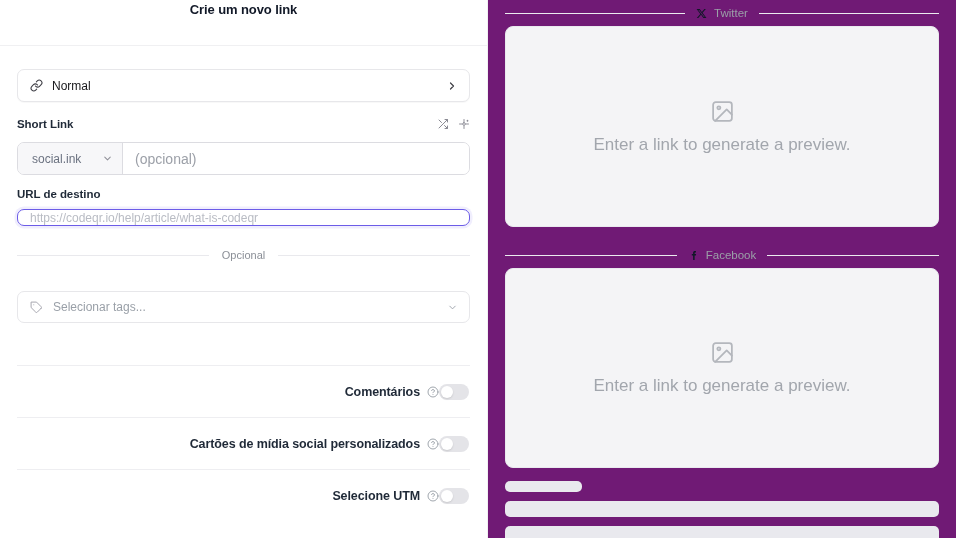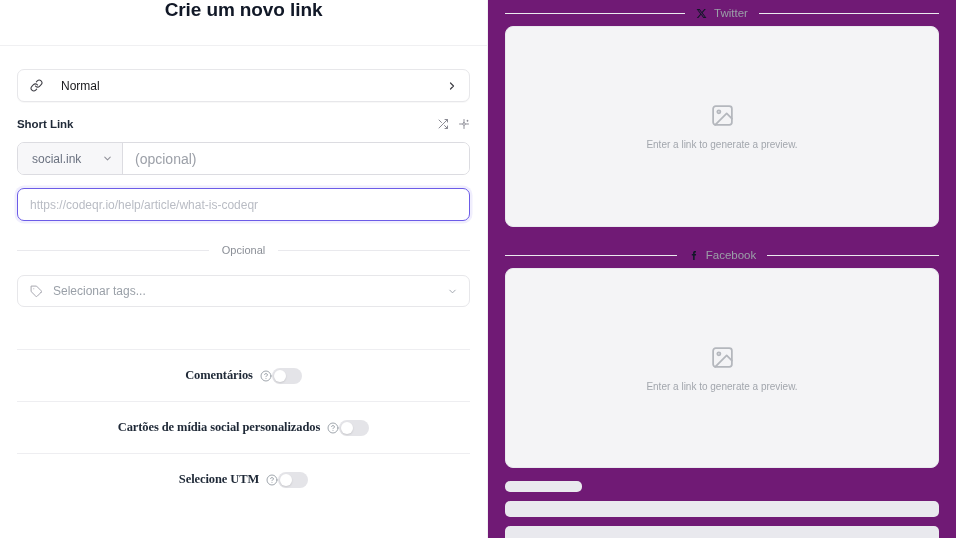--- a/index.html
+++ b/index.html
@@ -30,21 +30,21 @@
   .modal-header {
     height: 46px;
     display: flex;
     align-items: flex-start;
     justify-content: center;
     padding-top: 1px;
     border-bottom: 1px solid #f0f0f2;
     background: #fff;
   }
   .modal-title {
-    font-size: 19px;
+    font-size: 13px;
     font-weight: bold;
     color: #111827;
     letter-spacing: -0.1px;
     line-height: 18px;
   }
 
   .form-body {
     padding: 0 17px;
   }
 
@@ -67,21 +67,21 @@
     display: flex;
     align-items: center;
     padding: 0 11px 0 12px;
     box-shadow: 0 1px 1px rgba(17,24,39,0.03);
     cursor: pointer;
   }
   .linktype-select .ic { display: flex; align-items: center; color: #3f3f46; }
   .linktype-label {
     font-size: 12px;
     color: #18181b;
-    margin-left: 18px;
+    margin-left: 9px;
     flex: 1;
   }
   .chev-right { color: #3f3f46; display: flex; align-items: center; }
 
   
   .block-short { margin-top: 14px; }
   .short-head {
     display: flex;
     align-items: center;
     justify-content: space-between;
@@ -119,21 +119,21 @@
     padding: 0 12px;
     background: #fff;
     font-family: "Liberation Sans", sans-serif;
   }
   .short-input::placeholder { color: #9ca0a8; }
 
   
   .block-dest { margin-top: 13px; }
   .dest-input-wrap {
     margin-top: 9px;
-    height: 33px;
+    height: 17px;
     border: 1.6px solid #6c5ce7;
     border-radius: 7px;
     background: #fff;
     display: flex;
     align-items: center;
     box-shadow: 0 0 0 2.5px rgba(108,92,231,0.10);
   }
   .dest-input {
     width: 100%;
     border: 0;
@@ -156,44 +156,43 @@
   }
   .optional-divider .line { flex: 1; height: 1px; background: #e9e9ed; }
   .optional-divider .txt {
     font-size: 11px;
     color: #8b8f97;
     padding: 0 10px;
   }
 
   
   .tags-select {
-    margin-top: 19px;
+    margin-top: 30px;
     height: 32px;
     border: 1px solid #e7e7ea;
     border-radius: 7px;
     background: #fff;
     display: flex;
     align-items: center;
     padding: 0 11px 0 12px;
     cursor: pointer;
   }
   .tags-select .tag-ic { color: #a3a3ad; display: flex; align-items: center; }
   .tags-ph { font-size: 12px; color: #9aa0a8; margin-left: 10px; flex: 1; }
   .tags-select .chev { color: #9aa0a8; display: flex; }
 
   
   .toggle-list { margin-top: 42px; }
   .toggle-row {
     height: 52px;
     display: flex;
     align-items: center;
-    justify-content: center;
+    justify-content: flex-end;
     border-top: 1px solid #eeeef1;
     padding: 0 1px;
-    font-family: Liberation Serif, serif;
   }
   .toggle-left { display: flex; align-items: center; gap: 7px; }
   .toggle-text {
     font-size: 12.5px;
     font-weight: bold;
     color: #1f2937;
     letter-spacing: -0.1px;
   }
   .help-ic { color: #9ba1a9; display: flex; align-items: center; cursor: pointer; }
   .switch {
@@ -244,21 +243,21 @@
     background: #f4f4f6;
     display: flex;
     flex-direction: column;
     align-items: center;
     justify-content: center;
     gap: 11px;
   }
   .preview-card.tw { height: 201px; }
   .preview-card.fb { height: 200px; }
   .ph-img-ic { color: #b4b7bd; display: flex; align-items: center; }
-  .ph-text { font-size: 10px; color: #a2a6ad; }
+  .ph-text { font-size: 17px; color: #a2a6ad; }
 
   .fb-section { margin-top: 15px; }
 
   .skeleton-area { padding-top: 13px; }
   .sk {
     background: #e9e9ee;
     border-radius: 5px;
     margin-bottom: 9px;
   }
   .sk.s1 { width: 77px; height: 11px; }
@@ -324,20 +323,21 @@
               <svg width="11" height="11" viewBox="0 0 24 24" fill="none" stroke="currentColor" stroke-width="2.2" stroke-linecap="round" stroke-linejoin="round">
                 <polyline points="6 9 12 15 18 9"></polyline>
               </svg>
             </span>
           </div>
           <input class="short-input" type="text" placeholder="(opcional)" style="">
         </div>
       </div>
 
       <div class="block-dest">
+        <label class="field-label">URL de destino</label>
         <div class="dest-input-wrap">
           <input class="dest-input" type="text" placeholder="https://codeqr.io/help/article/what-is-codeqr" style="">
         </div>
       </div>
 
       <div class="optional-divider">
         <span class="line"></span>
         <span class="txt">Opcional</span>
         <span class="line"></span>
       </div>

